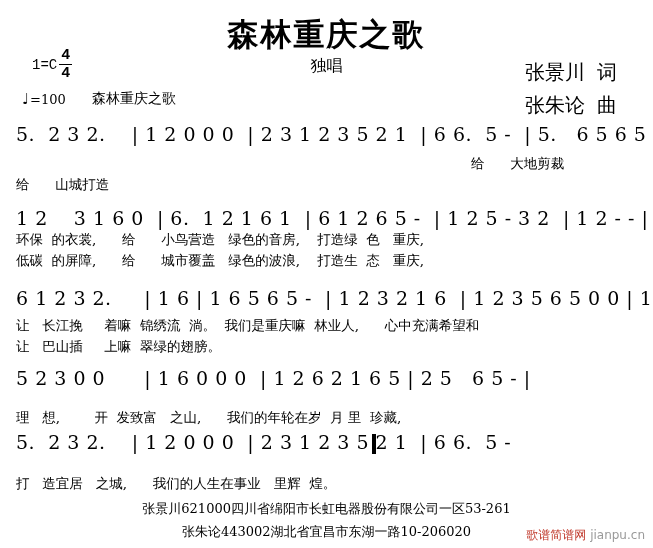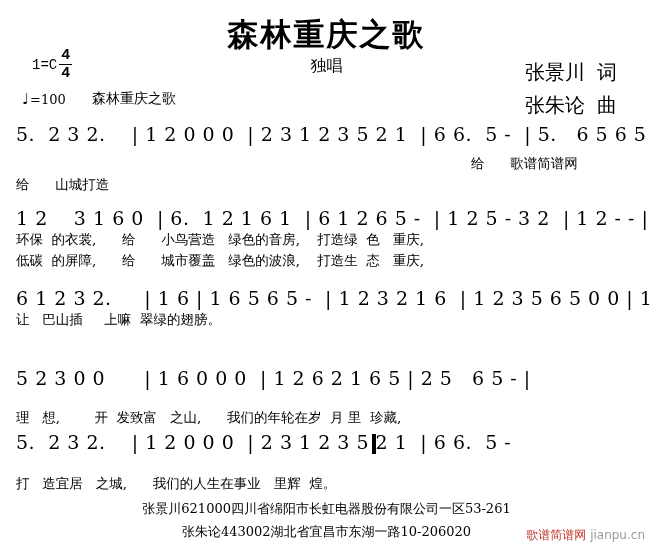--- a/index.html
+++ b/index.html
@@ -170,32 +170,33 @@
     <div>
       <span>张景川</span><span class="role">词</span>
     </div>
     <div>
       <span>张朱论</span><span class="role">曲</span>
     </div>
   </div>
 
   <div class="system" style="top:124px;">
     <div class="notes">5.  2 3 2.    | 1 2 0 0 0  | 2 3 1 2 3 5 2 1  | 6 6.  5 -  | 5.   6 5 6 5 6 |</div>
-    <div class="lyric-right" style="margin-left:455px;margin-top:8px;">给      歌谱简谱网</div>
+    <div class="lyric-right" style="margin-left:455px;margin-top:8px;">给      大地剪裁</div>
     <div class="lyric-right" style="">给      山城打造</div>
   </div>
 
   <div class="system" style="top:208px;">
     <div class="notes">1 2    3 1 6 0  | 6.  1 2 1 6 1  | 6 1 2 6 5 -  | 1 2 5 - 3 2  | 1 2 - - |</div>
     <div class="lyric-line" style="">环保  的衣裳,      给      小鸟营造   绿色的音房,    打造绿  色   重庆,</div>
     <div class="lyric-line">低碳  的屏障,      给      城市覆盖   绿色的波浪,    打造生  态   重庆,</div>
   </div>
 
   <div class="system" style="top:288px;">
     <div class="notes">6 1 2 3 2.     | 1 6 | 1 6 5 6 5 -  | 1 2 3 2 1 6  | 1 2 3 5 6 5 0 0 | 1 1 2 3 2 6 1 |</div>
+    <div class="lyric-line" style="margin-top:6px;">让   长江挽     着嘛  锦绣流  淌。  我们是重庆嘛  林业人,      心中充满希望和</div>
     <div class="lyric-line">让   巴山插     上嘛  翠绿的翅膀。</div>
   </div>
 
   <div class="system" style="top:368px;">
     <div class="notes">5 2 3 0 0      | 1 6 0 0 0  | 1 2 6 2 1 6 5 | 2 5   6 5 - |</div>
     <div class="lyric-line" style="margin-top:18px;">理   想,        开  发致富   之山,      我们的年轮在岁  月 里  珍藏,</div>
   </div>
 
   <div class="system" style="top:432px;">
     <div class="notes">5.  2 3 2.    | 1 2 0 0 0  | 2 3 1 2 3 5 2 1  | 6 6.  5 -</div>

